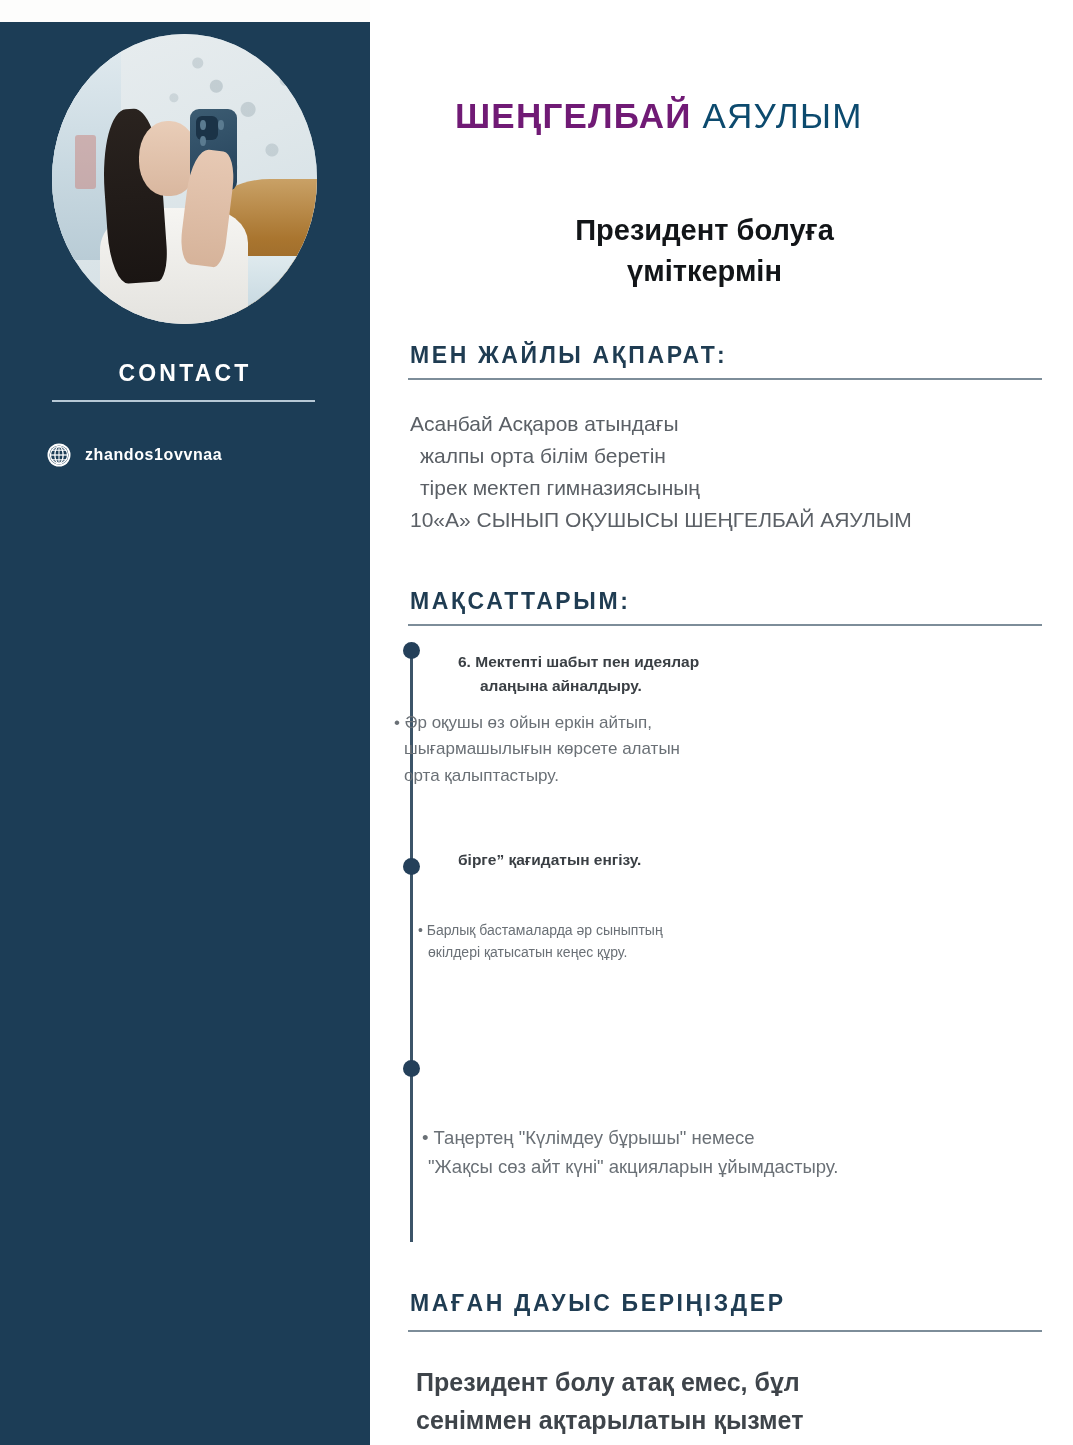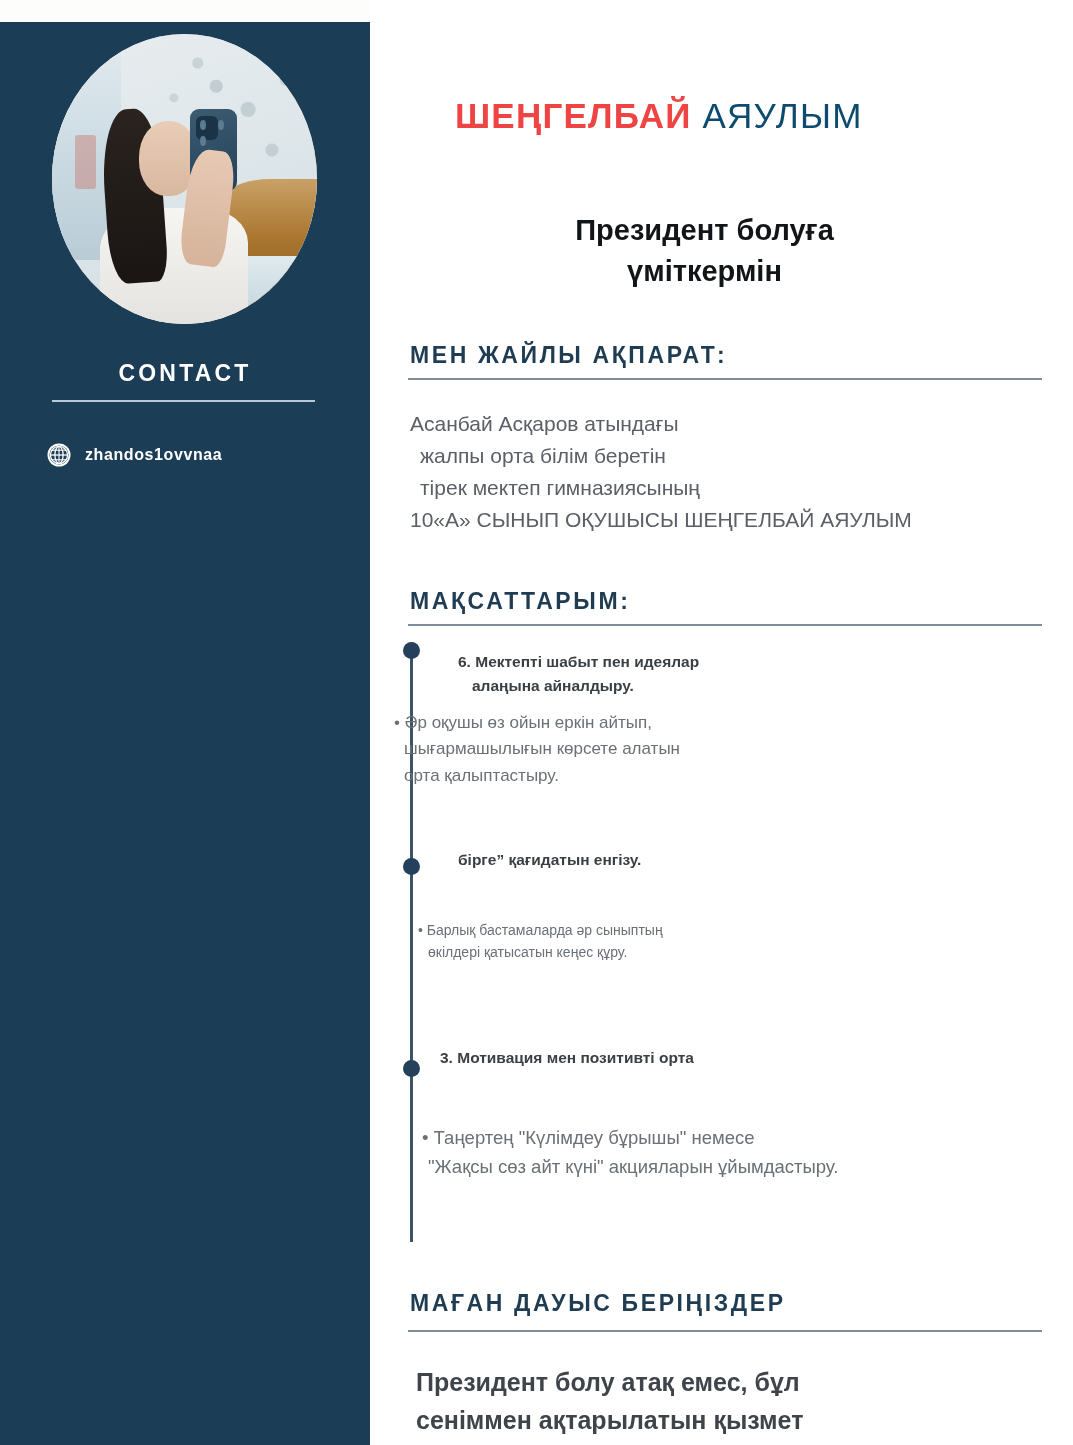--- a/index.html
+++ b/index.html
@@ -154,21 +154,21 @@
     background:#ffffff;
   }
 
   .name-line {
     position:absolute;
     left:85px; top:96px;
     font-size:35px;
     letter-spacing:1.2px;
     white-space:nowrap;
   }
-  .name-last { color:#ef4444; font-weight:bold; }
+  .name-last { color:#701a75; font-weight:bold; }
   .name-first { color:#0c4a6e; font-weight:normal; }
 
   .subtitle {
     position:absolute;
     left:0; top:210px;
     width:703px;
     text-align:center;
     color:#121518;
     font-size:29px;
     font-weight:bold;
@@ -303,38 +303,37 @@
     <h2 class="sec-heading" style="left:40px; top:588px;">МАҚСАТТАРЫМ:</h2>
     <div class="sec-rule" style="left:38px; top:624px; width:634px;"></div>
 
     <div class="timeline-line"></div>
     <div class="dot" style="top:642px;"></div>
     <div class="dot" style="top:858px;"></div>
     <div class="dot" style="top:1060px;"></div>
 
     <div class="goal-title" style="left:88px; top:650px; width:330px; text-indent:-12px; padding-left:12px;">
       <div>6. Мектепті шабыт пен идеялар</div>
-      <div style="padding-left:14px;">алаңына айналдыру.</div>
+      <div style="padding-left:14px;margin-left:8px;">алаңына айналдыру.</div>
     </div>
     <div class="goal-sub" style="left:24px; top:710px; width:360px; font-size:17px;">
       <div>• Әр оқушы өз ойын еркін айтып,</div>
       <div style="padding-left:10px;">шығармашылығын көрсете алатын</div>
       <div style="padding-left:10px;">орта қалыптастыру.</div>
     </div>
 
     <div class="goal-title" style="left:88px; top:848px; width:330px;">
       <div>бірге” қағидатын енгізу.</div>
     </div>
     <div class="goal-sub" style="left:48px; top:920px; width:420px; font-size:14px;">
       <div>• Барлық бастамаларда әр сыныптың</div>
       <div style="padding-left:10px;">өкілдері қатысатын кеңес құру.</div>
     </div>
 
     <div class="goal-title" style="left:70px; top:1046px; width:340px;">
-      <div>3. Мотивация мен позитивті орта</div>
     </div>
     <div class="goal-sub" style="left:52px; top:1124px; width:470px; font-size:18.5px;">
       <div>•  Таңертең "Күлімдеу бұрышы" немесе</div>
       <div style="padding-left:6px;">"Жақсы сөз айт күні" акцияларын ұйымдастыру.</div>
     </div>
 
     <h2 class="sec-heading" style="left:40px; top:1290px;">МАҒАН ДАУЫС БЕРІҢІЗДЕР</h2>
     <div class="sec-rule" style="left:38px; top:1330px; width:634px;"></div>
 
     <div class="vote-body">

